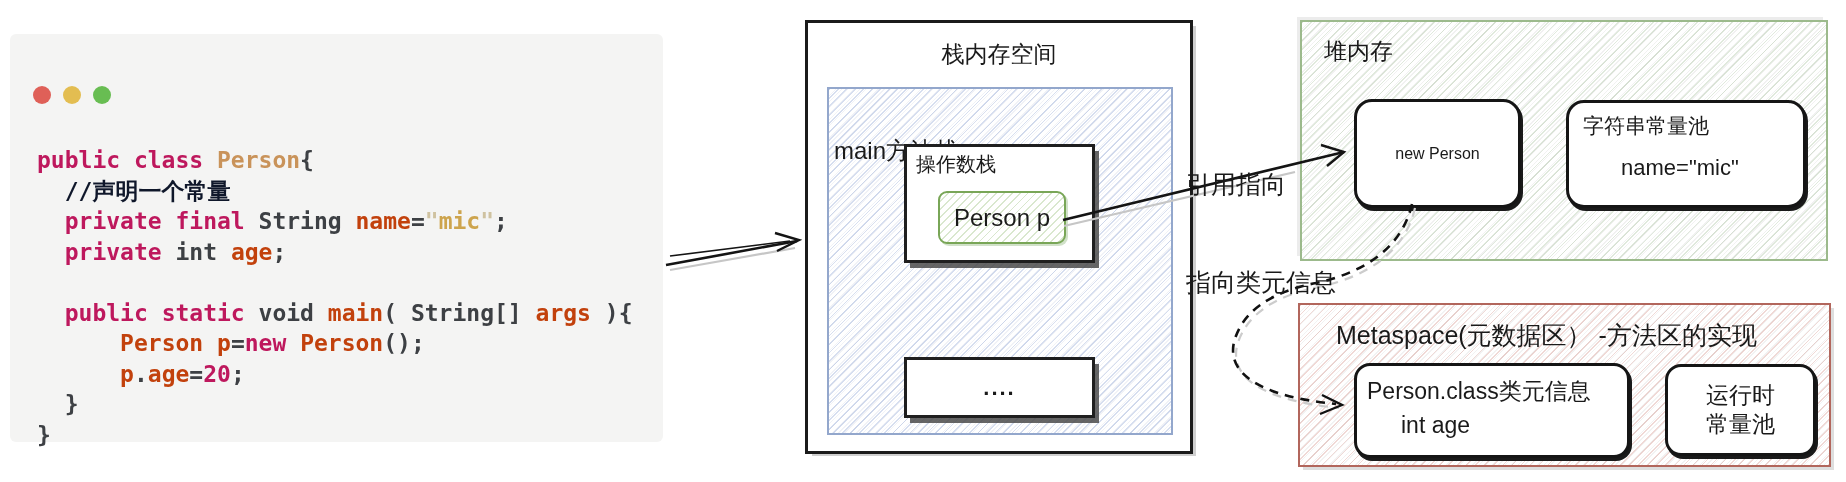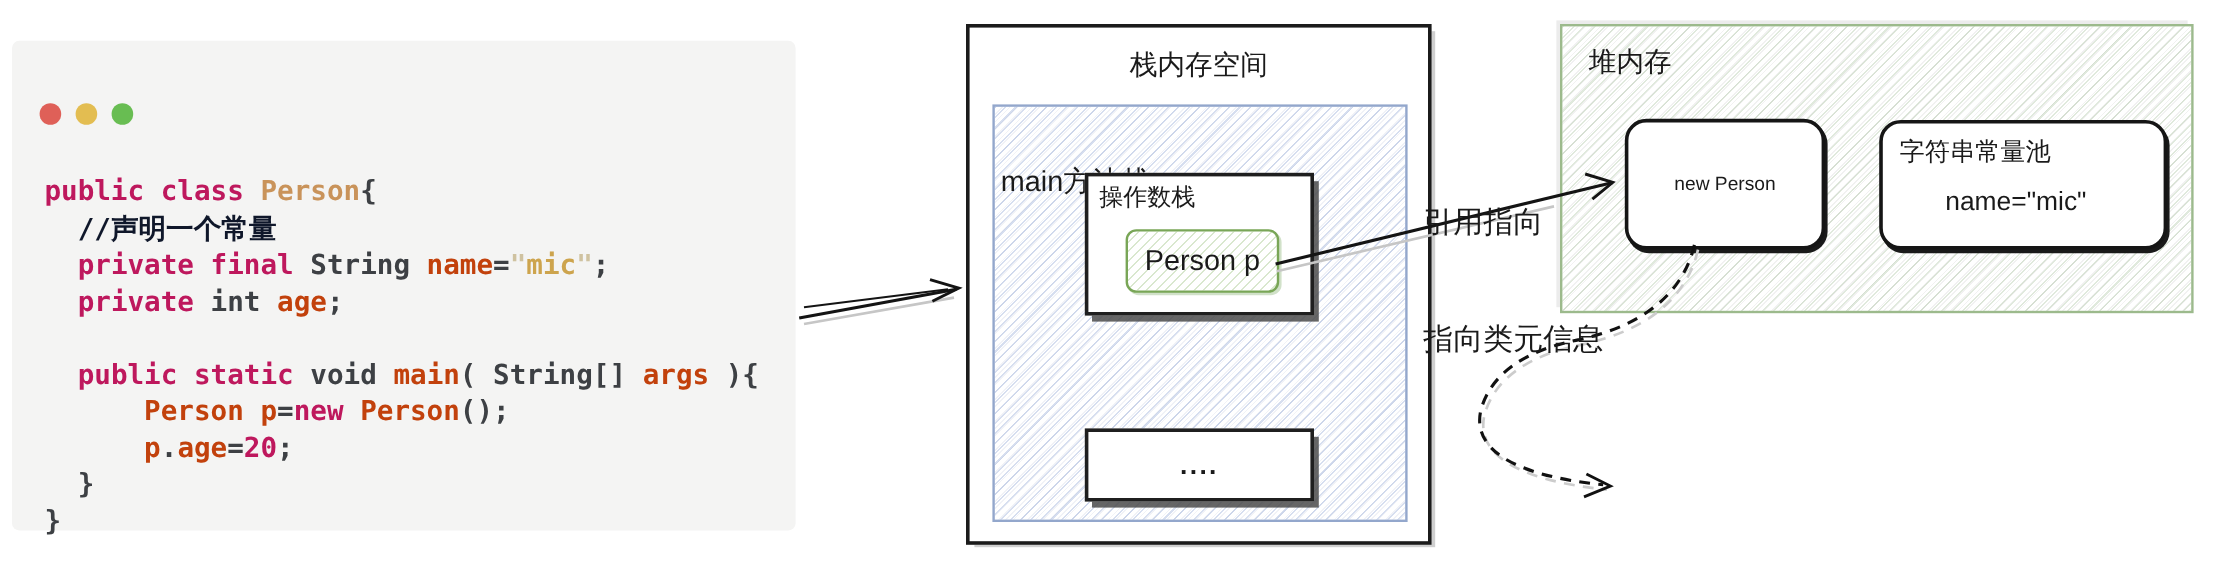--- a/index.html
+++ b/index.html
@@ -132,17 +132,28 @@
 
   <div class="heap-box hatch-green">
     <div class="heap-title">堆内存</div>
     <div class="round-box newp-box">new Person</div>
     <div class="round-box spool-box">
       <div class="spool-t">字符串常量池</div>
       <div class="spool-v">name="mic"</div>
     </div>
   </div>
 
+  <div class="meta-box hatch-red">
+    <div class="meta-title">Metaspace(元数据区） -方法区的实现</div>
+    <div class="round-box cinfo-box">
+      <div class="cinfo-l1">Person.class类元信息</div>
+      <div class="cinfo-l2">int age</div>
+    </div>
+    <div class="round-box rpool-box">
+      <span>运行时</span>
+      <span>常量池</span>
+    </div>
+  </div>
 
   <div class="float-label ref-label">引用指向</div>
   <div class="float-label meta-label">指向类元信息</div>
 
 </div>
 
 </body></html>

